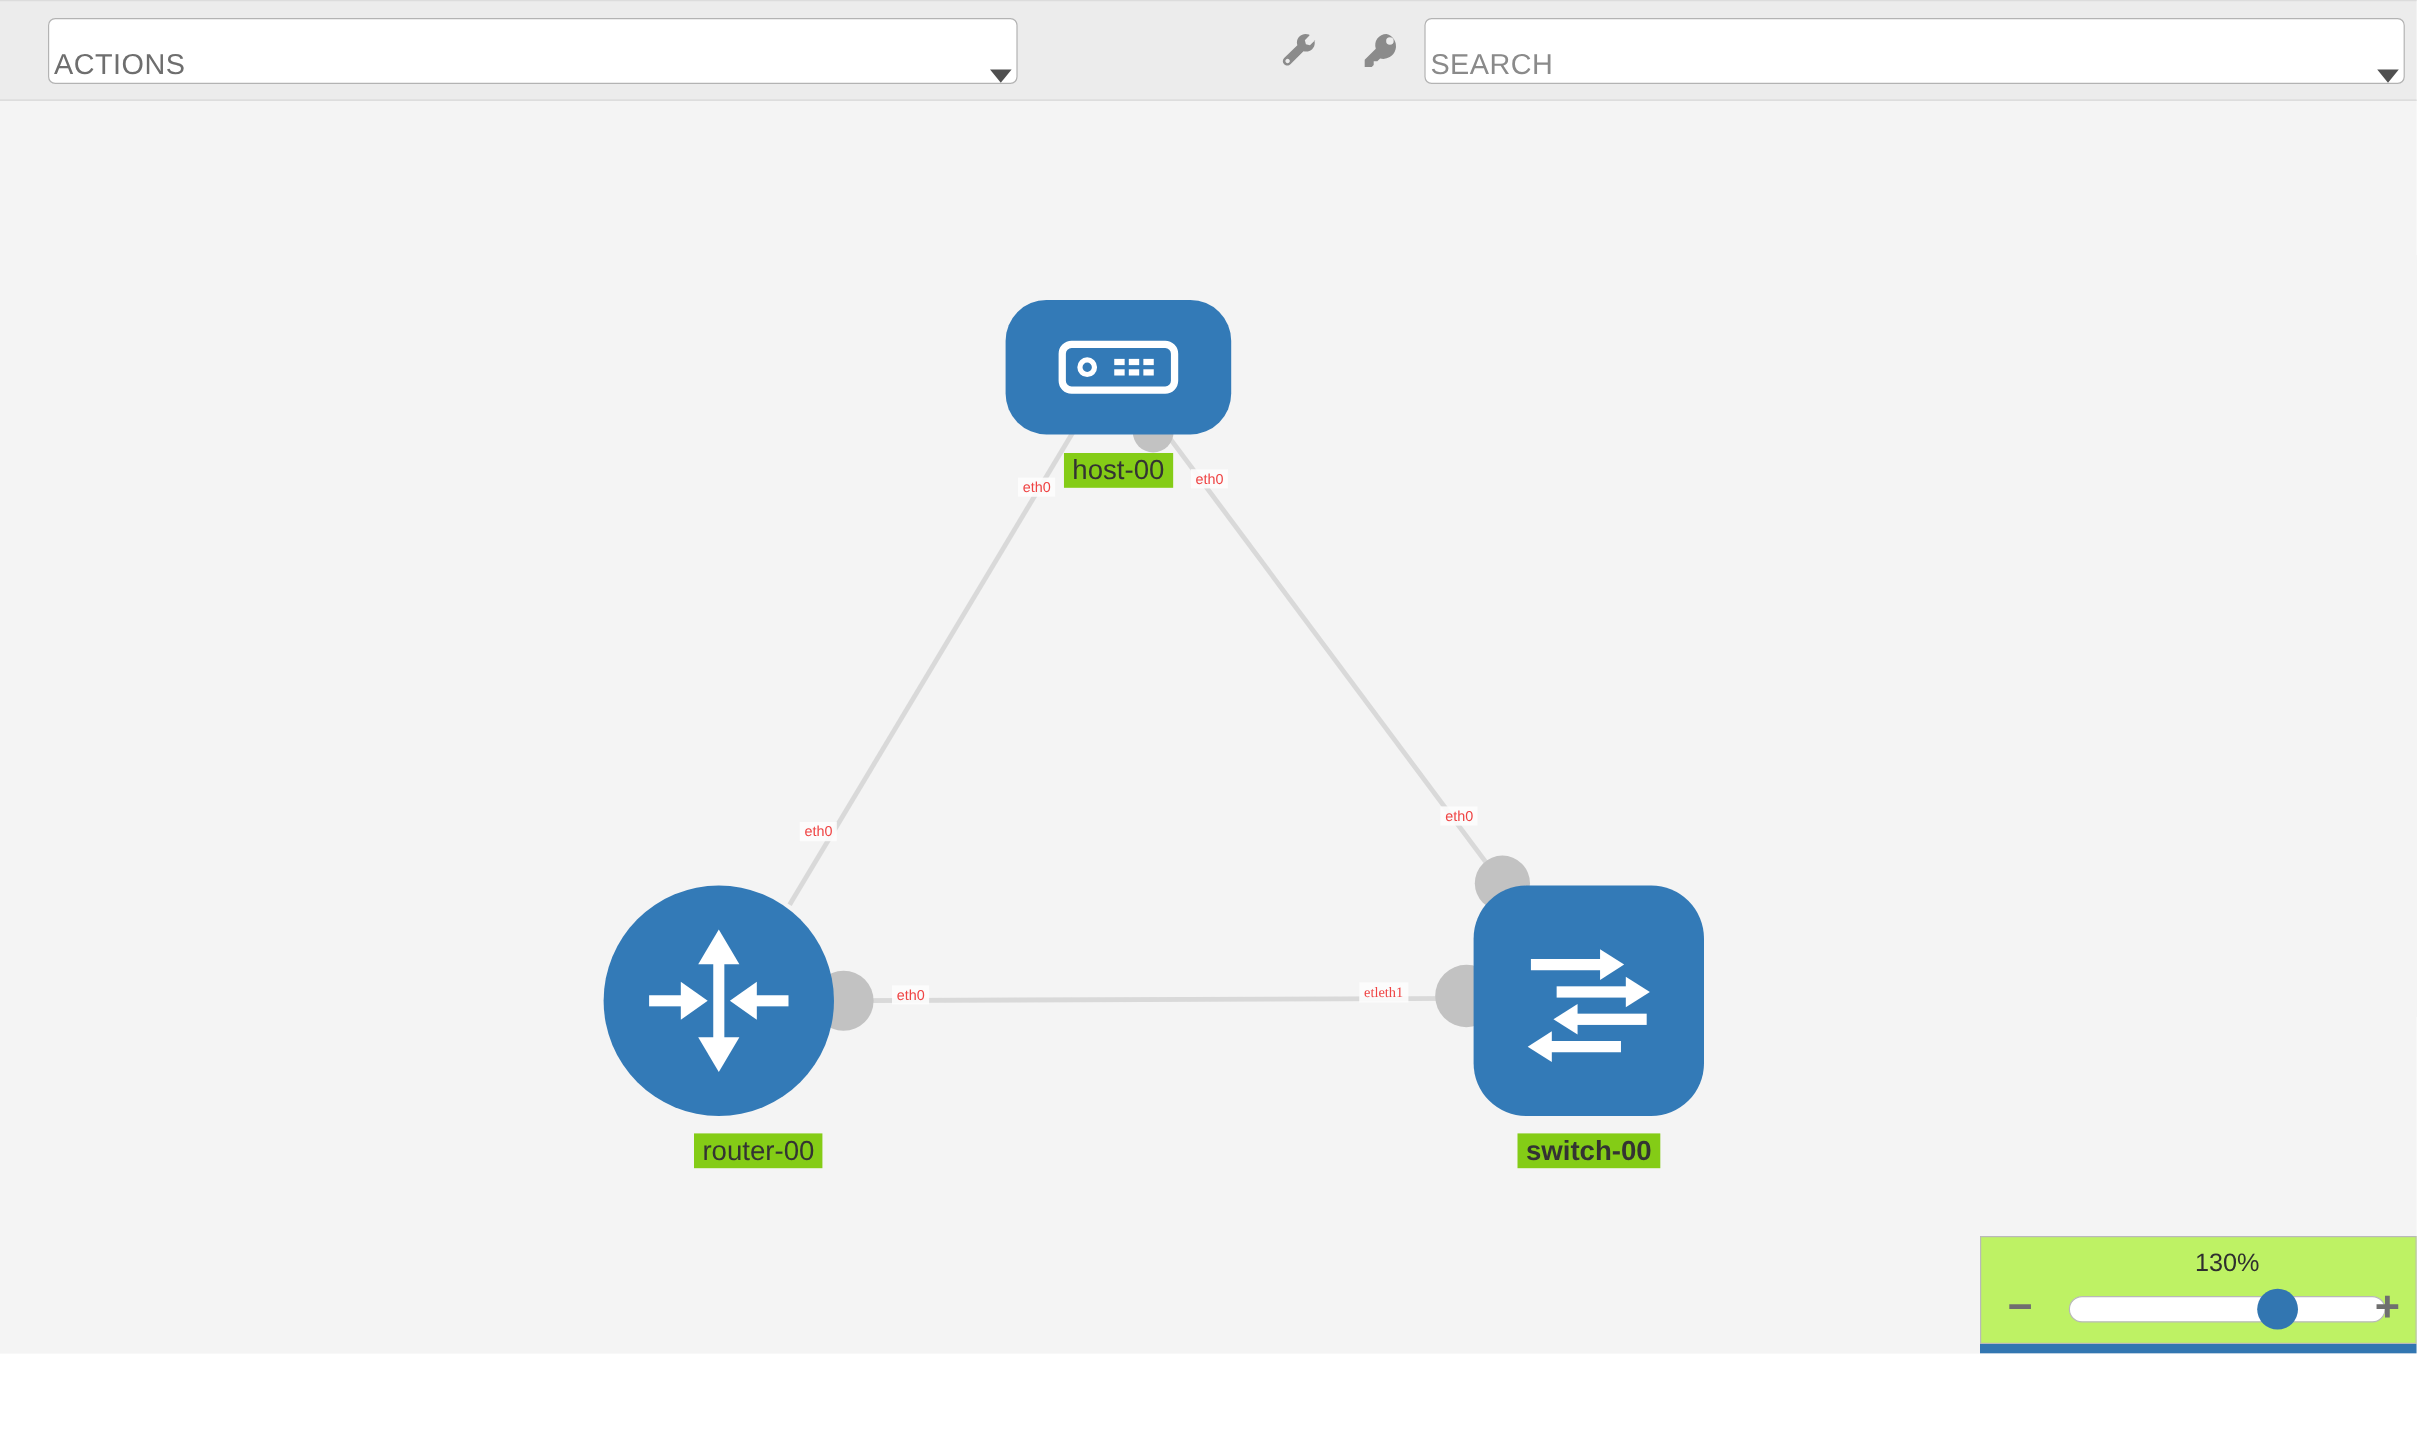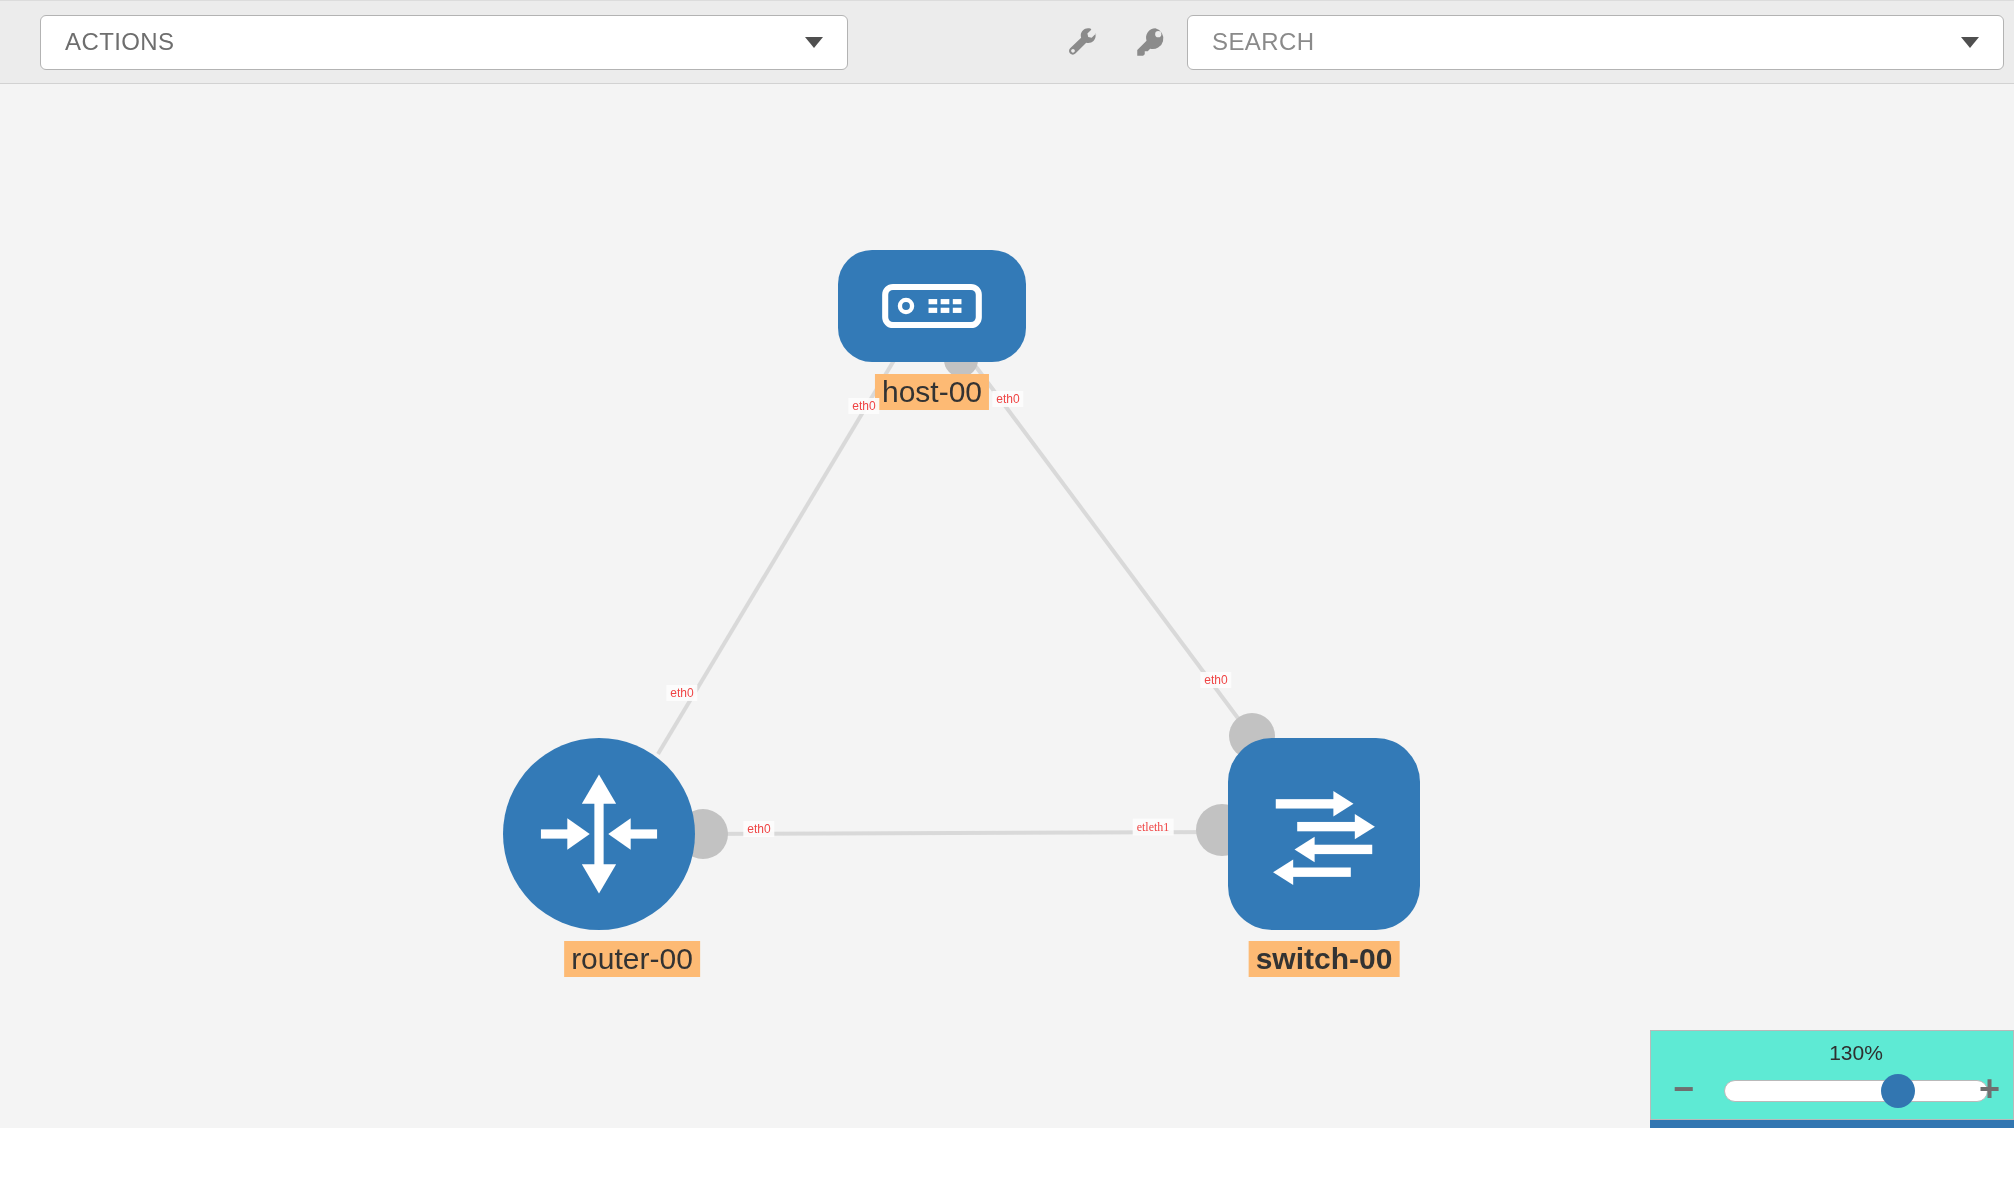--- a/index.html
+++ b/index.html
@@ -21,21 +21,21 @@
   
   .toolbar {
     height: 84px; background: #ececec;
     border-top: 1px solid #dcdcdc; border-bottom: 1px solid #d2d2d2;
     display: flex; align-items: center;
     padding: 0 10px 0 40px;
   }
   .select {
     height: 55px; background: #fff;
     border: 1px solid #b3b3b3; border-radius: 6px;
-    display: flex; align-items: center; padding: 0 24px;
+    display: flex; align-items: flex-end; padding: 0 4px;
     cursor: pointer;
   }
   .actions-select { width: 808px; }
   .search-select { flex: 1; margin-left: 21px; }
   .select-label { font-size: 24px; color: #6e6e6e; letter-spacing: .4px; }
   .search-select .select-label { color: #8a8a8a; }
   .caret {
     margin-left: auto; width: 0; height: 0;
     border-left: 9px solid transparent; border-right: 9px solid transparent;
     border-top: 11px solid #4f4f4f;
@@ -57,21 +57,21 @@
     position: absolute; background: #337ab7;
     display: flex; align-items: center; justify-content: center;
     cursor: pointer;
   }
   .node-host   { left: 838px;  top: 166px; width: 188px; height: 112px; border-radius: 34px; }
   .node-router { left: 503px;  top: 654px; width: 192px; height: 192px; border-radius: 50%; }
   .node-switch { left: 1228px; top: 654px; width: 192px; height: 192px; border-radius: 44px; }
 
   .node-label {
     position: absolute; transform: translate(-50%, -50%);
-    font-size: 30px; color: #333; background: #fdba74;
+    font-size: 23px; color: #333; background: #84cc16;
     padding: 1px 7px; white-space: nowrap;
   }
   .label-host   { left: 932px;  top: 308px; }
   .label-router { left: 632px;  top: 875px; }
   .label-switch { left: 1324px; top: 875px; font-weight: bold; }
 
   .eth {
     position: absolute; transform: translate(-50%, -50%);
     font-size: 12px; color: #ef4444;
     background: rgba(252,252,252,.92); padding: 1px 4px; white-space: nowrap;
@@ -80,21 +80,21 @@
   .e2 { left: 1008px; top: 315px; }
   .e3 { left: 682px;  top: 609px; }
   .e4 { left: 1216px; top: 596px; }
   .e5 { left: 759px;  top: 745px; }
   .e6 { left: 1153px; top: 743px; font-family: Liberation Serif, serif; }
 
   
   .zoom-panel {
     position: absolute; left: 1650px; top: 946px;
     width: 364px; height: 90px;
-    background: #5eead4; border: 1px solid #b9b9b9;
+    background: #bef264; border: 1px solid #b9b9b9;
   }
   .zoom-level {
     position: absolute; left: 73px; width: 264px; top: 10px;
     text-align: center; font-size: 21px; color: #2f2f2f;
   }
   .zoom-out, .zoom-in {
     position: absolute; top: 40px;
     font-size: 36px; font-weight: 700; color: #6f6f6f;
     background: none; border: none; line-height: 1; cursor: pointer;
     font-family: "Liberation Sans", sans-serif;

